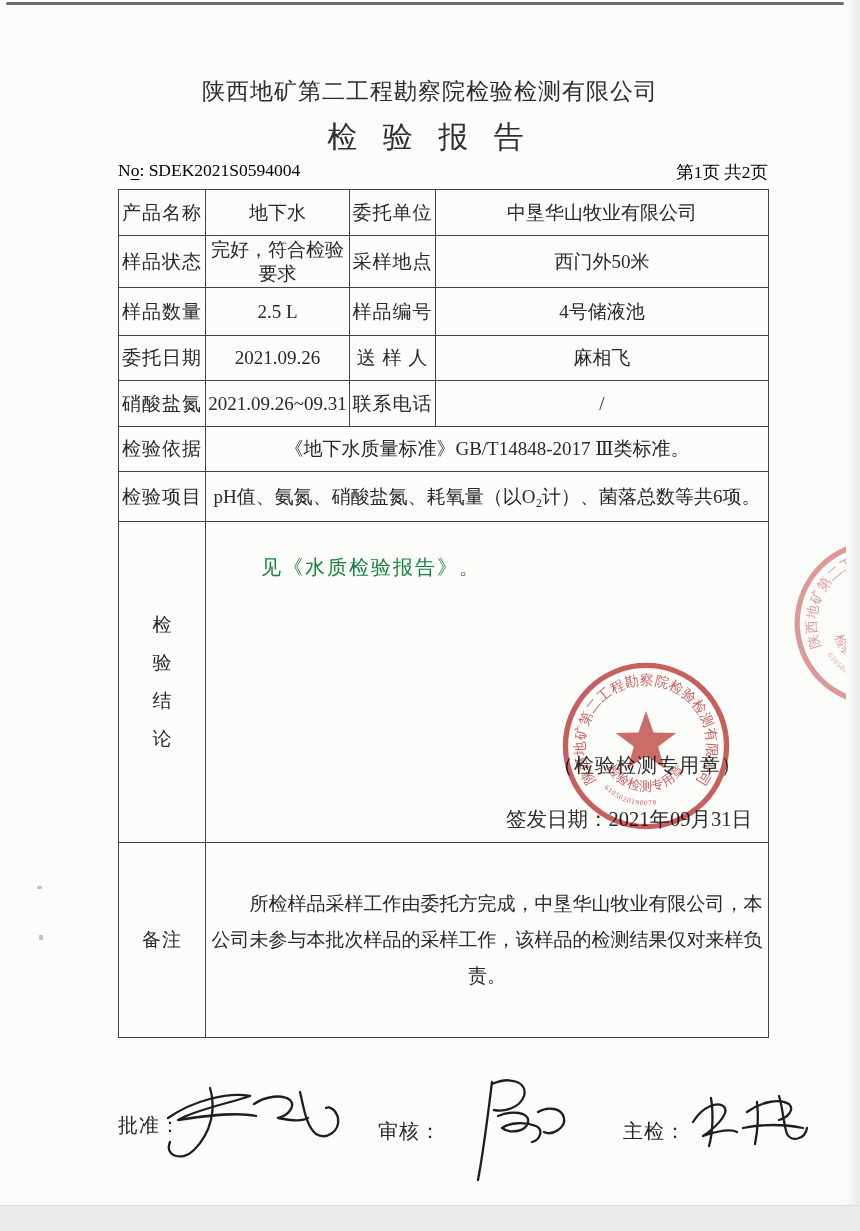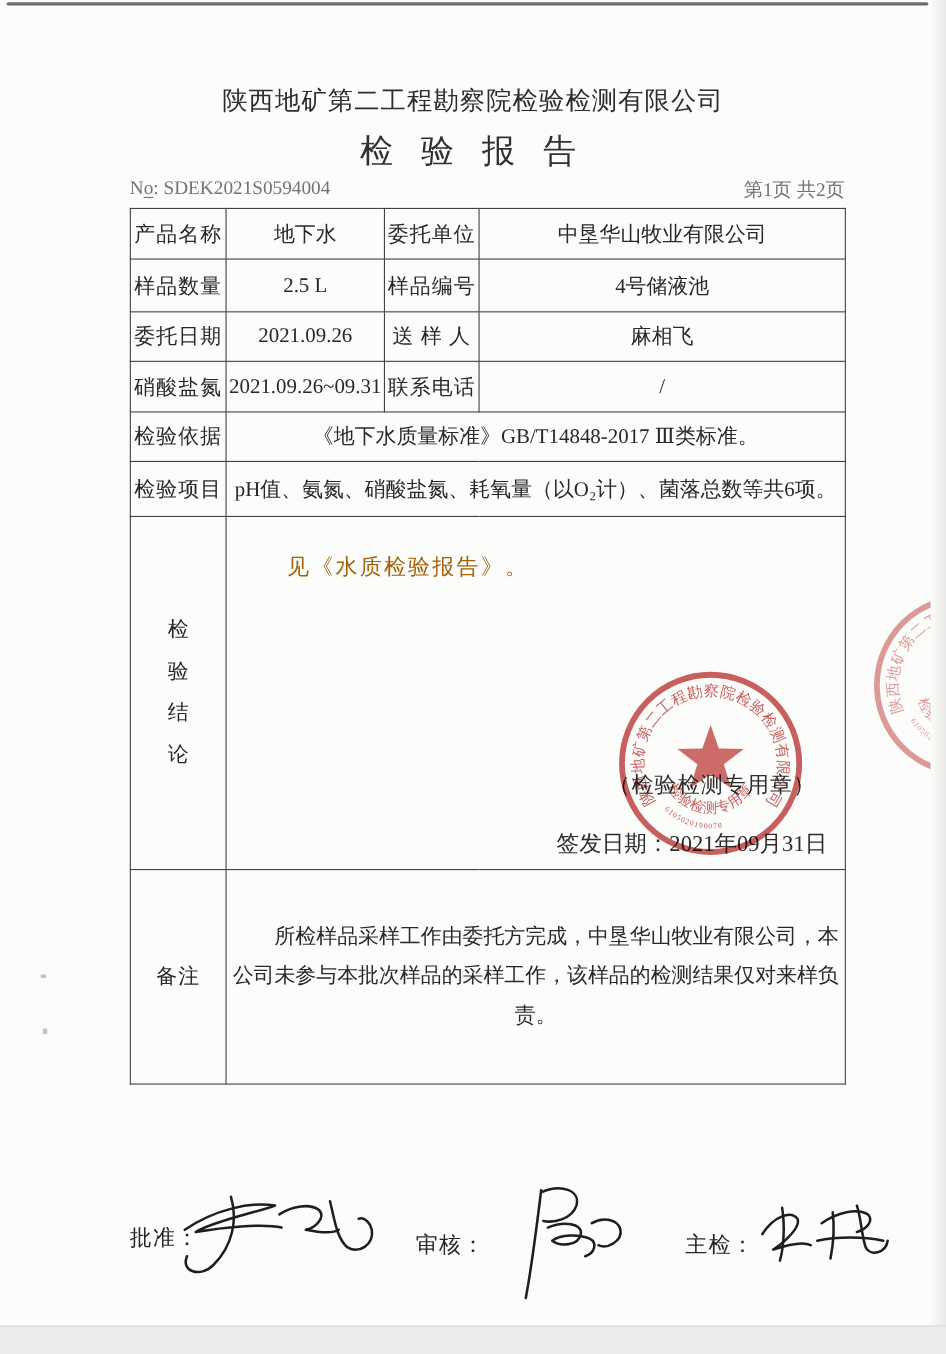--- a/index.html
+++ b/index.html
@@ -17,34 +17,34 @@
   .speck{position:absolute;background:#8f8f8f;opacity:.55;border-radius:1px;}
   .speck1{left:37px;top:886px;width:5px;height:3px;}
   .speck2{left:39px;top:935px;width:4px;height:5px;}
 
   
   .company-title{position:absolute;left:0;top:76px;width:100%;text-align:center;
     font-size:23px;letter-spacing:1px;color:#2c2c2c;}
   .report-title{position:absolute;left:0;top:117px;width:100%;text-align:center;
     font-size:30px;letter-spacing:9px;color:#303030;white-space:pre;}
   .no-line{position:absolute;left:118px;top:160px;width:650px;display:flex;
-    justify-content:space-between;font-size:17.5px;color:#737373;}
+    justify-content:space-between;font-size:17.5px;color:#000000;}
   .no-line .u{text-decoration:underline;text-underline-offset:3px;}
 
   
   table.report{position:absolute;left:118px;top:189px;width:650px;border-collapse:collapse;table-layout:fixed;}
   table.report td{border:1.6px solid #424242;text-align:center;vertical-align:middle;
     font-size:19px;color:#282828;padding:0;overflow:hidden;}
   td.lab{letter-spacing:1px;}
   td.val1{font-size:18px;margin-left:40px;}
   td.wide-l{text-align:left;padding:0 6px;font-size:19px;}
   td.pre{white-space:pre-line;line-height:1.25;}
   td.concl-lab{white-space:pre-line;line-height:38px;font-size:19px;letter-spacing:0;}
   .concl-cell{position:relative;}
-  .concl-text{position:absolute;left:55px;top:32px;font-size:20px;letter-spacing:2px;color:#a16207;}
+  .concl-text{position:absolute;left:55px;top:32px;font-size:20px;letter-spacing:2px;color:#15803d;}
   .seal-label{position:absolute;left:347px;top:230px;font-size:20px;letter-spacing:1px;color:#2e2e2e;}
   .issue-date{position:absolute;left:300px;top:283px;font-size:20.5px;color:#2b2b2b;}
   .stamp{position:absolute;mix-blend-mode:multiply;opacity:.88;}
   .stamp-main{left:334px;top:118px;width:212px;height:212px;}
   .stamp-edge{position:absolute;left:772px;top:518px;width:210px;height:210px;
     transform:rotate(12deg);opacity:.55;mix-blend-mode:multiply;}
   td.note-cell{text-align:left;padding:0 5px;font-size:18px;line-height:1.9;}
   .note-inner{text-indent:2em;}
 
   
@@ -90,20 +90,27 @@
         <col style="width:86px">
         <col style="width:333px">
       </colgroup>
     <tbody>
         <tr style="height:46px">
       <td class="lab">产品名称</td>
       <td class="val1">地下水</td>
       <td class="lab">委托单位</td>
       <td>中垦华山牧业有限公司</td>
     </tr>
+    <tr style="height:52px">
+      <td class="lab">样品状态</td>
+      <td class="val1 pre">完好，符合检验
+要求</td>
+      <td class="lab">采样地点</td>
+      <td>西门外50米</td>
+    </tr>
     <tr style="height:48px">
       <td class="lab">样品数量</td>
       <td class="val1">2.5 L</td>
       <td class="lab">样品编号</td>
       <td>4号储液池</td>
     </tr>
     <tr style="height:45px">
       <td class="lab">委托日期</td>
       <td class="val1">2021.09.26</td>
       <td class="lab">送 样 人</td>

